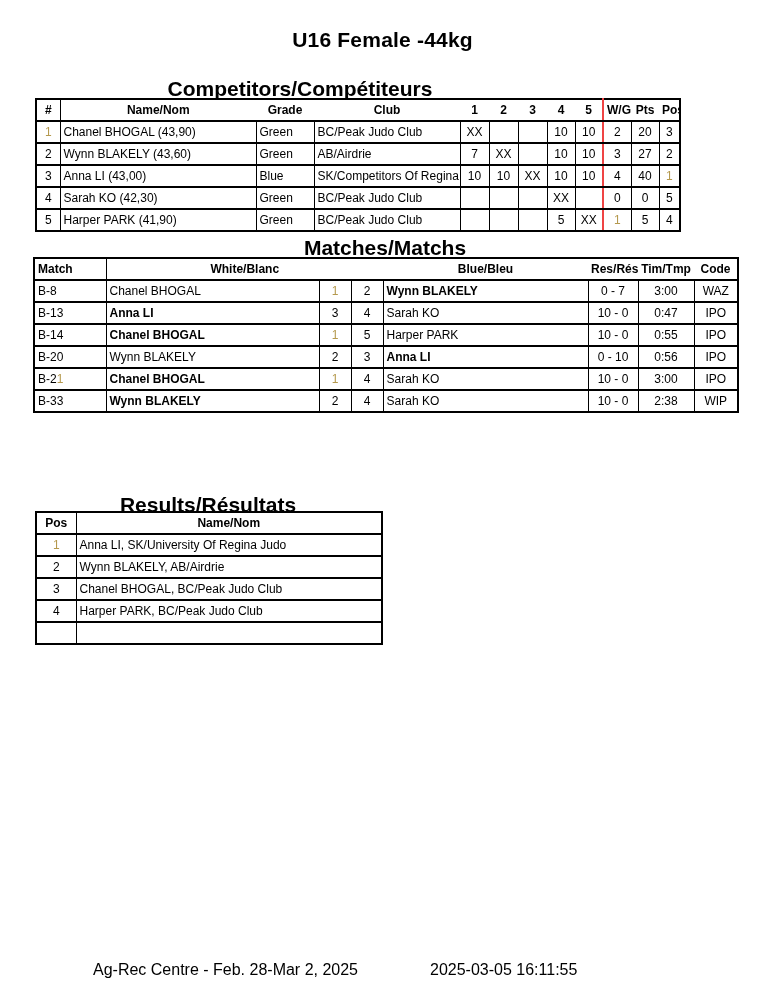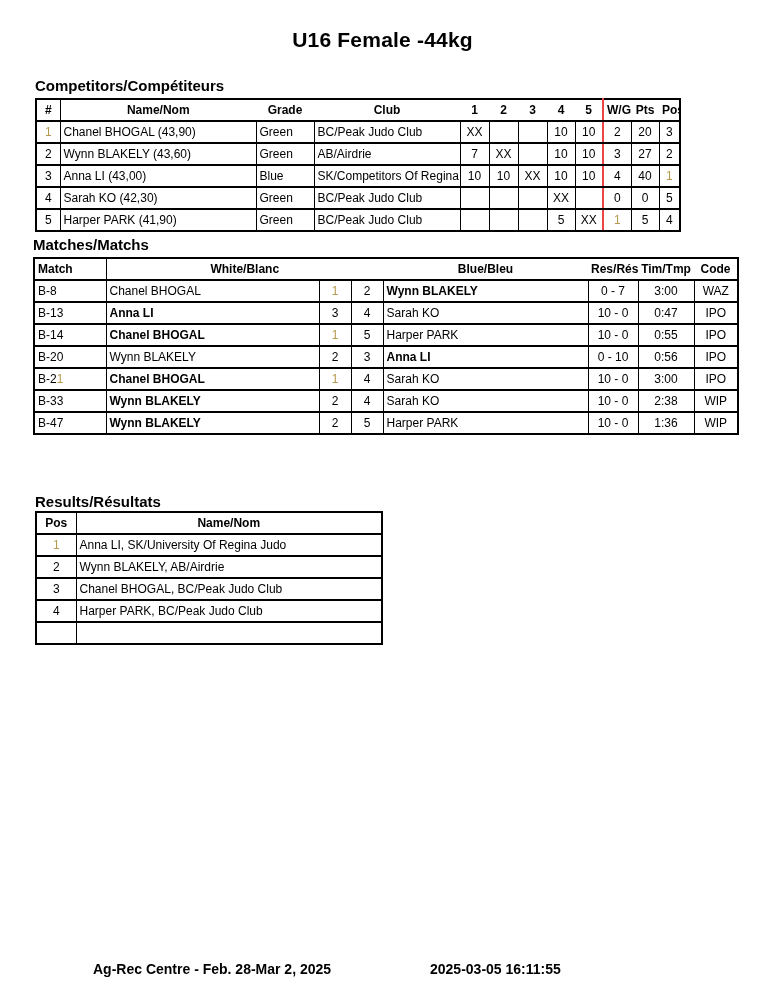--- a/index.html
+++ b/index.html
@@ -6,21 +6,21 @@
   body {
     width:765px; height:990px; background:#ffffff; position:relative;
     font-family:"Liberation Sans", sans-serif; color:#000;
     -webkit-font-smoothing:antialiased;
   }
   .abs { position:absolute; }
   .page-title {
     top:28px; left:0; width:765px; text-align:center;
     font-size:21px; font-weight:bold; letter-spacing:0.2px;
   }
-  .sec-title { font-weight:bold; font-size:15px; text-align:left; }
+  .sec-title { font-weight:bold; font-size:21px; text-align:center; }
   #competitors-title { top:77px; left:35px; width:530px; }
   #matches-title    { top:236px; left:33px; width:704px; }
   #results-title    { top:493px; left:35px; width:346px; }
 
   table { border-collapse:collapse; table-layout:fixed; }
   .tbl  { border:2px solid #000; background:#fff; }
   .tbl th, .tbl td {
     height:20px; padding:0 3px; font-size:12px; overflow:hidden;
     white-space:nowrap; vertical-align:middle;
   }
@@ -32,21 +32,21 @@
 
   .c { text-align:center; }
   .l { text-align:left; }
   .pad  { padding-left:7px; }
   .padm { padding-left:5px; }
   .vr { border-right:1px solid #000; }
   .tl { border-left:2px solid #ef4444; }
   .gold { color:#b5994e; }
   .win { font-weight:bold; }
 
-  .footer-text { font-size:14px; font-weight:bold; white-space:nowrap; }
+  .footer-text { font-size:16px; font-weight:normal; white-space:nowrap; }
   #footer-venue { top:961px; left:93px; }
   #footer-event { top:1018px; left:308px; }
   #footer-timestamp { top:961px; left:430px; }
 </style>
 </head>
 <body>
 
 <div class="abs page-title">U16 Female -44kg</div>
 
 <div class="abs sec-title" id="competitors-title">Competitors/Compétiteurs</div>
@@ -229,30 +229,20 @@
   <tr>
     <td class="l vr padm"><span>B-33</span><span class="gold"></span></td>
     <td class="l vr pad"><span class="win">Wynn BLAKELY</span></td>
     <td class="c vr"><span>2</span><span class="gold"></span></td>
     <td class="c vr">4</td>
     <td class="l vr pad"><span>Sarah KO</span></td>
     <td class="c vr">10 - 0</td>
     <td class="c vr"><span>2:38</span><span class="gold"></span></td>
     <td class="c">WIP</td>
   </tr>
-  <tr>
-    <td class="l vr padm"><span>B-47</span><span class="gold"></span></td>
-    <td class="l vr pad"><span class="win">Wynn BLAKELY</span></td>
-    <td class="c vr"><span>2</span><span class="gold"></span></td>
-    <td class="c vr">5</td>
-    <td class="l vr pad"><span>Harper PARK</span></td>
-    <td class="c vr">10 - 0</td>
-    <td class="c vr"><span>1:36</span><span class="gold"></span></td>
-    <td class="c">WIP</td>
-  </tr>
 </tbody>
   </table>
 
 <div class="abs sec-title" id="results-title">Results/Résultats</div>
 
 <table class="abs tbl" id="results-table">
   <colgroup>
       <col style="width:40px">
       <col style="width:306px">
     </colgroup>

